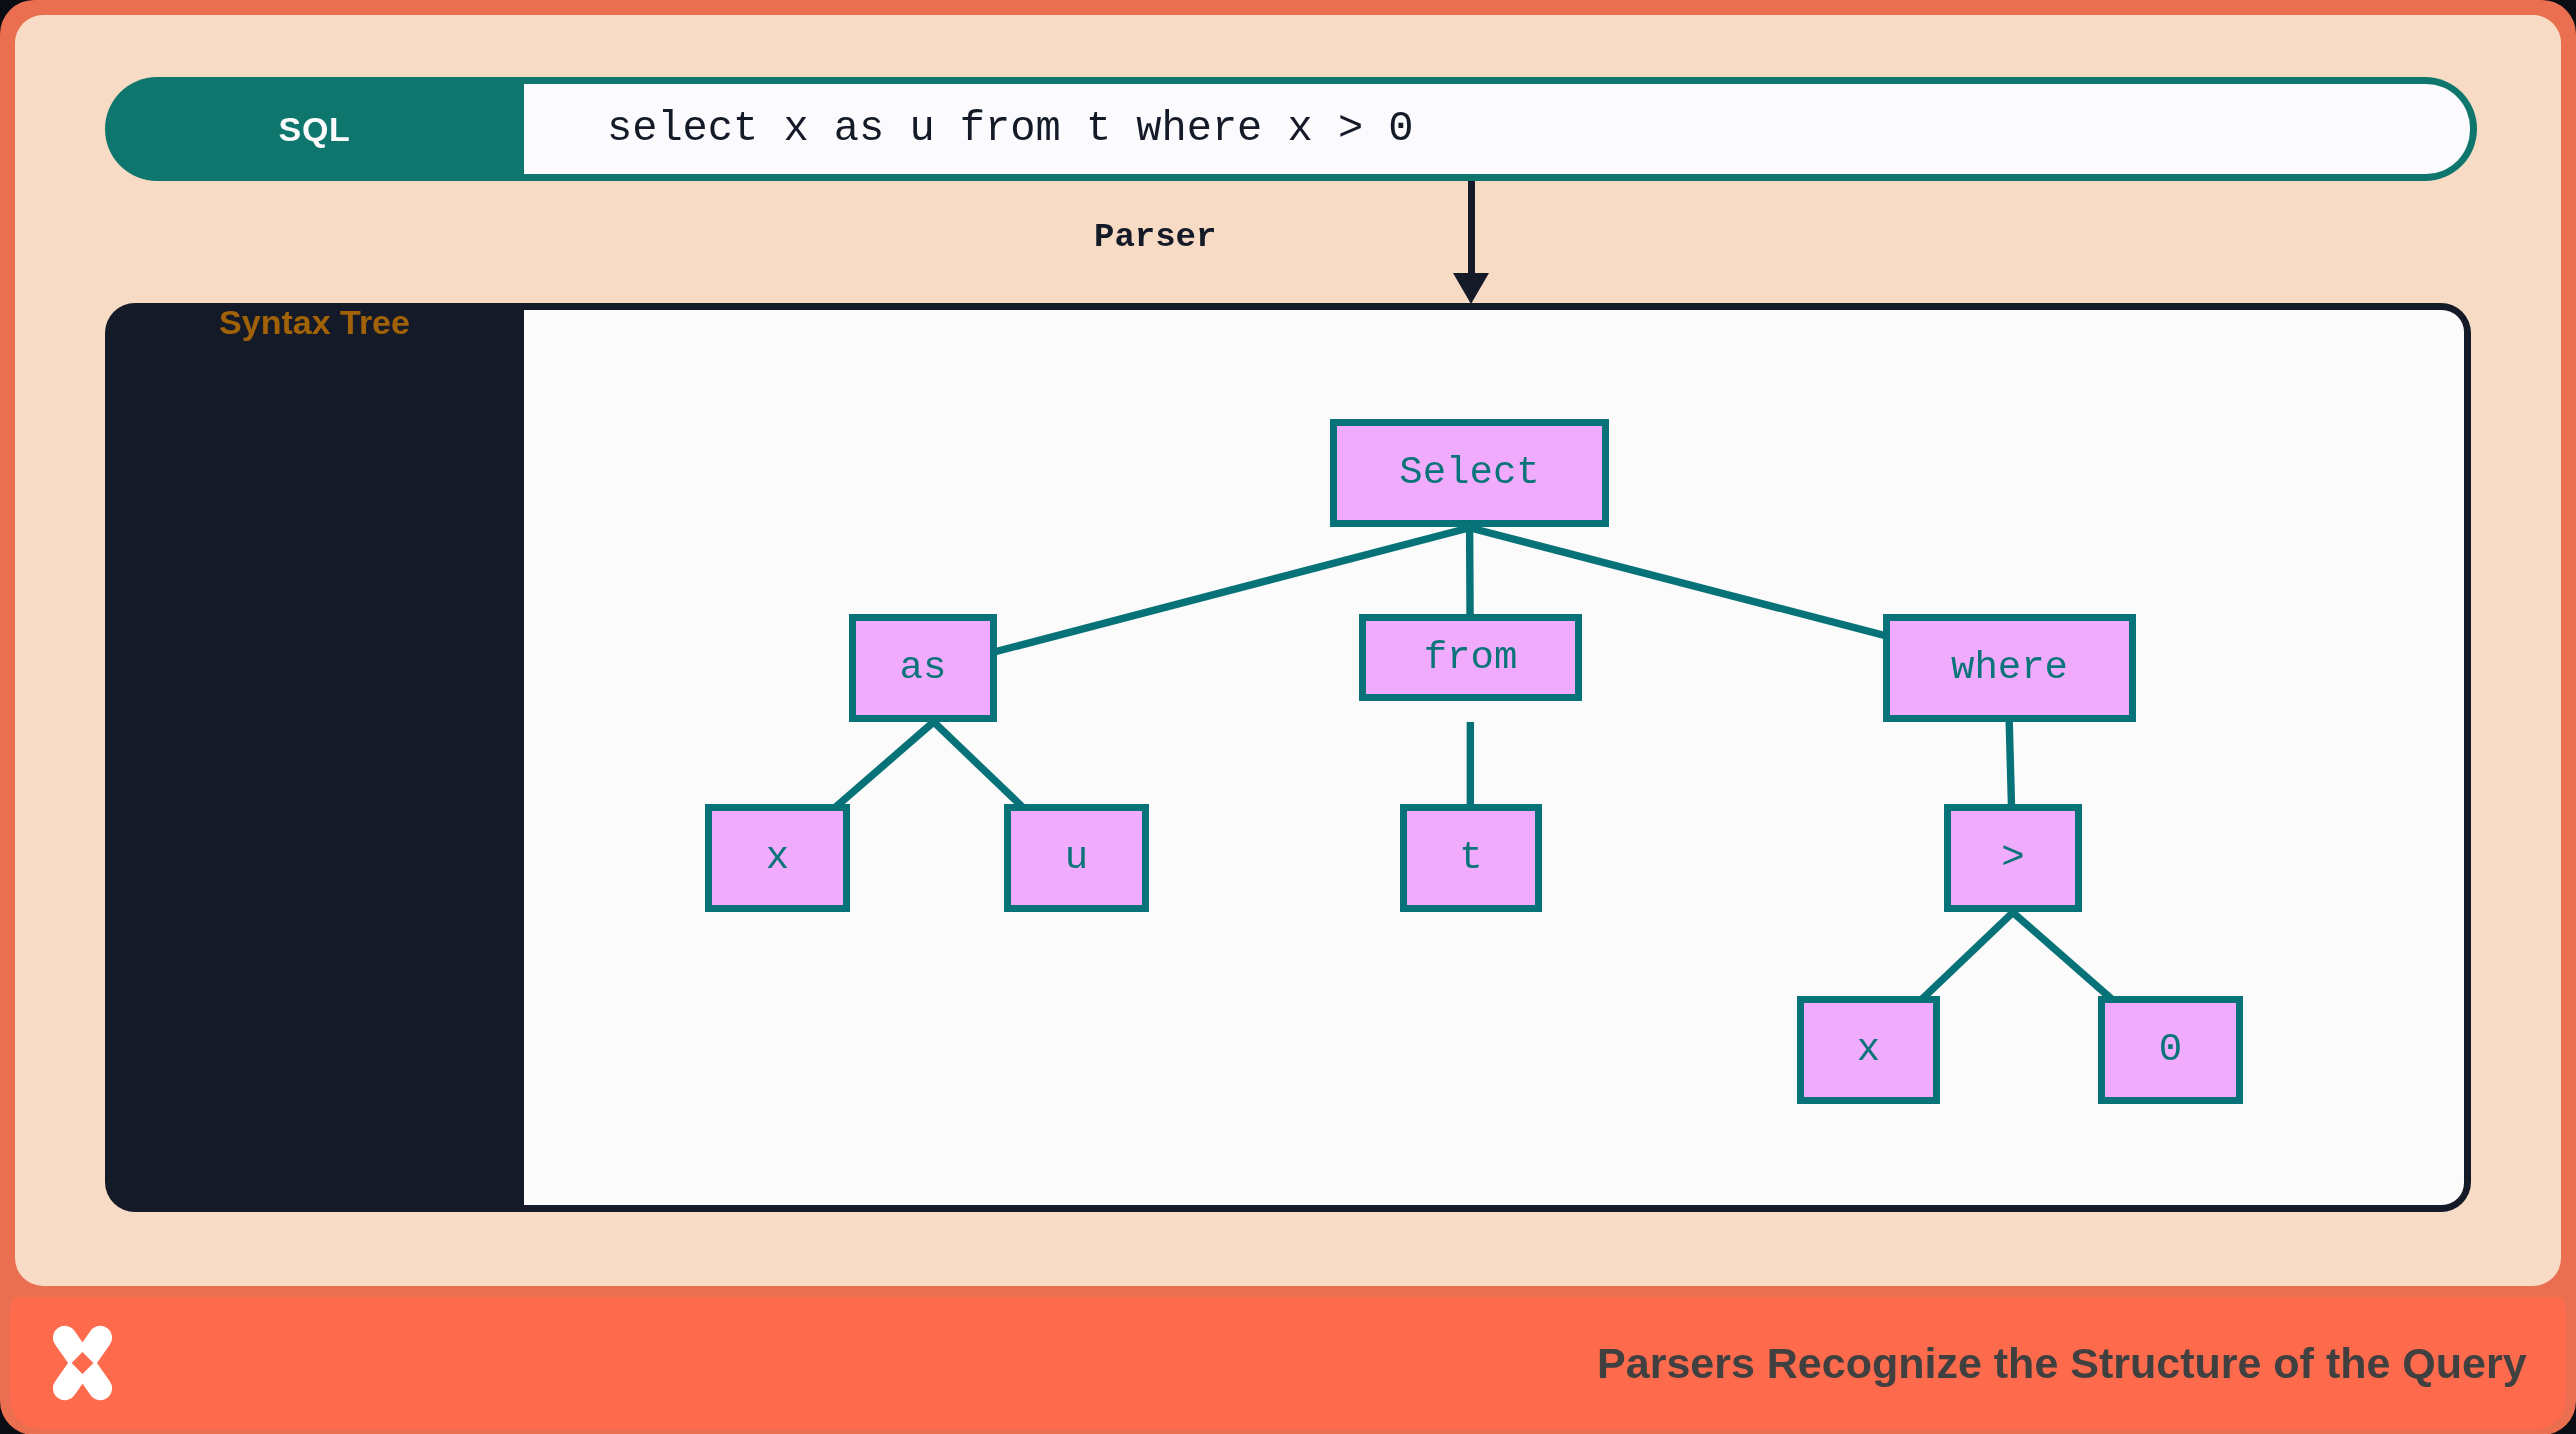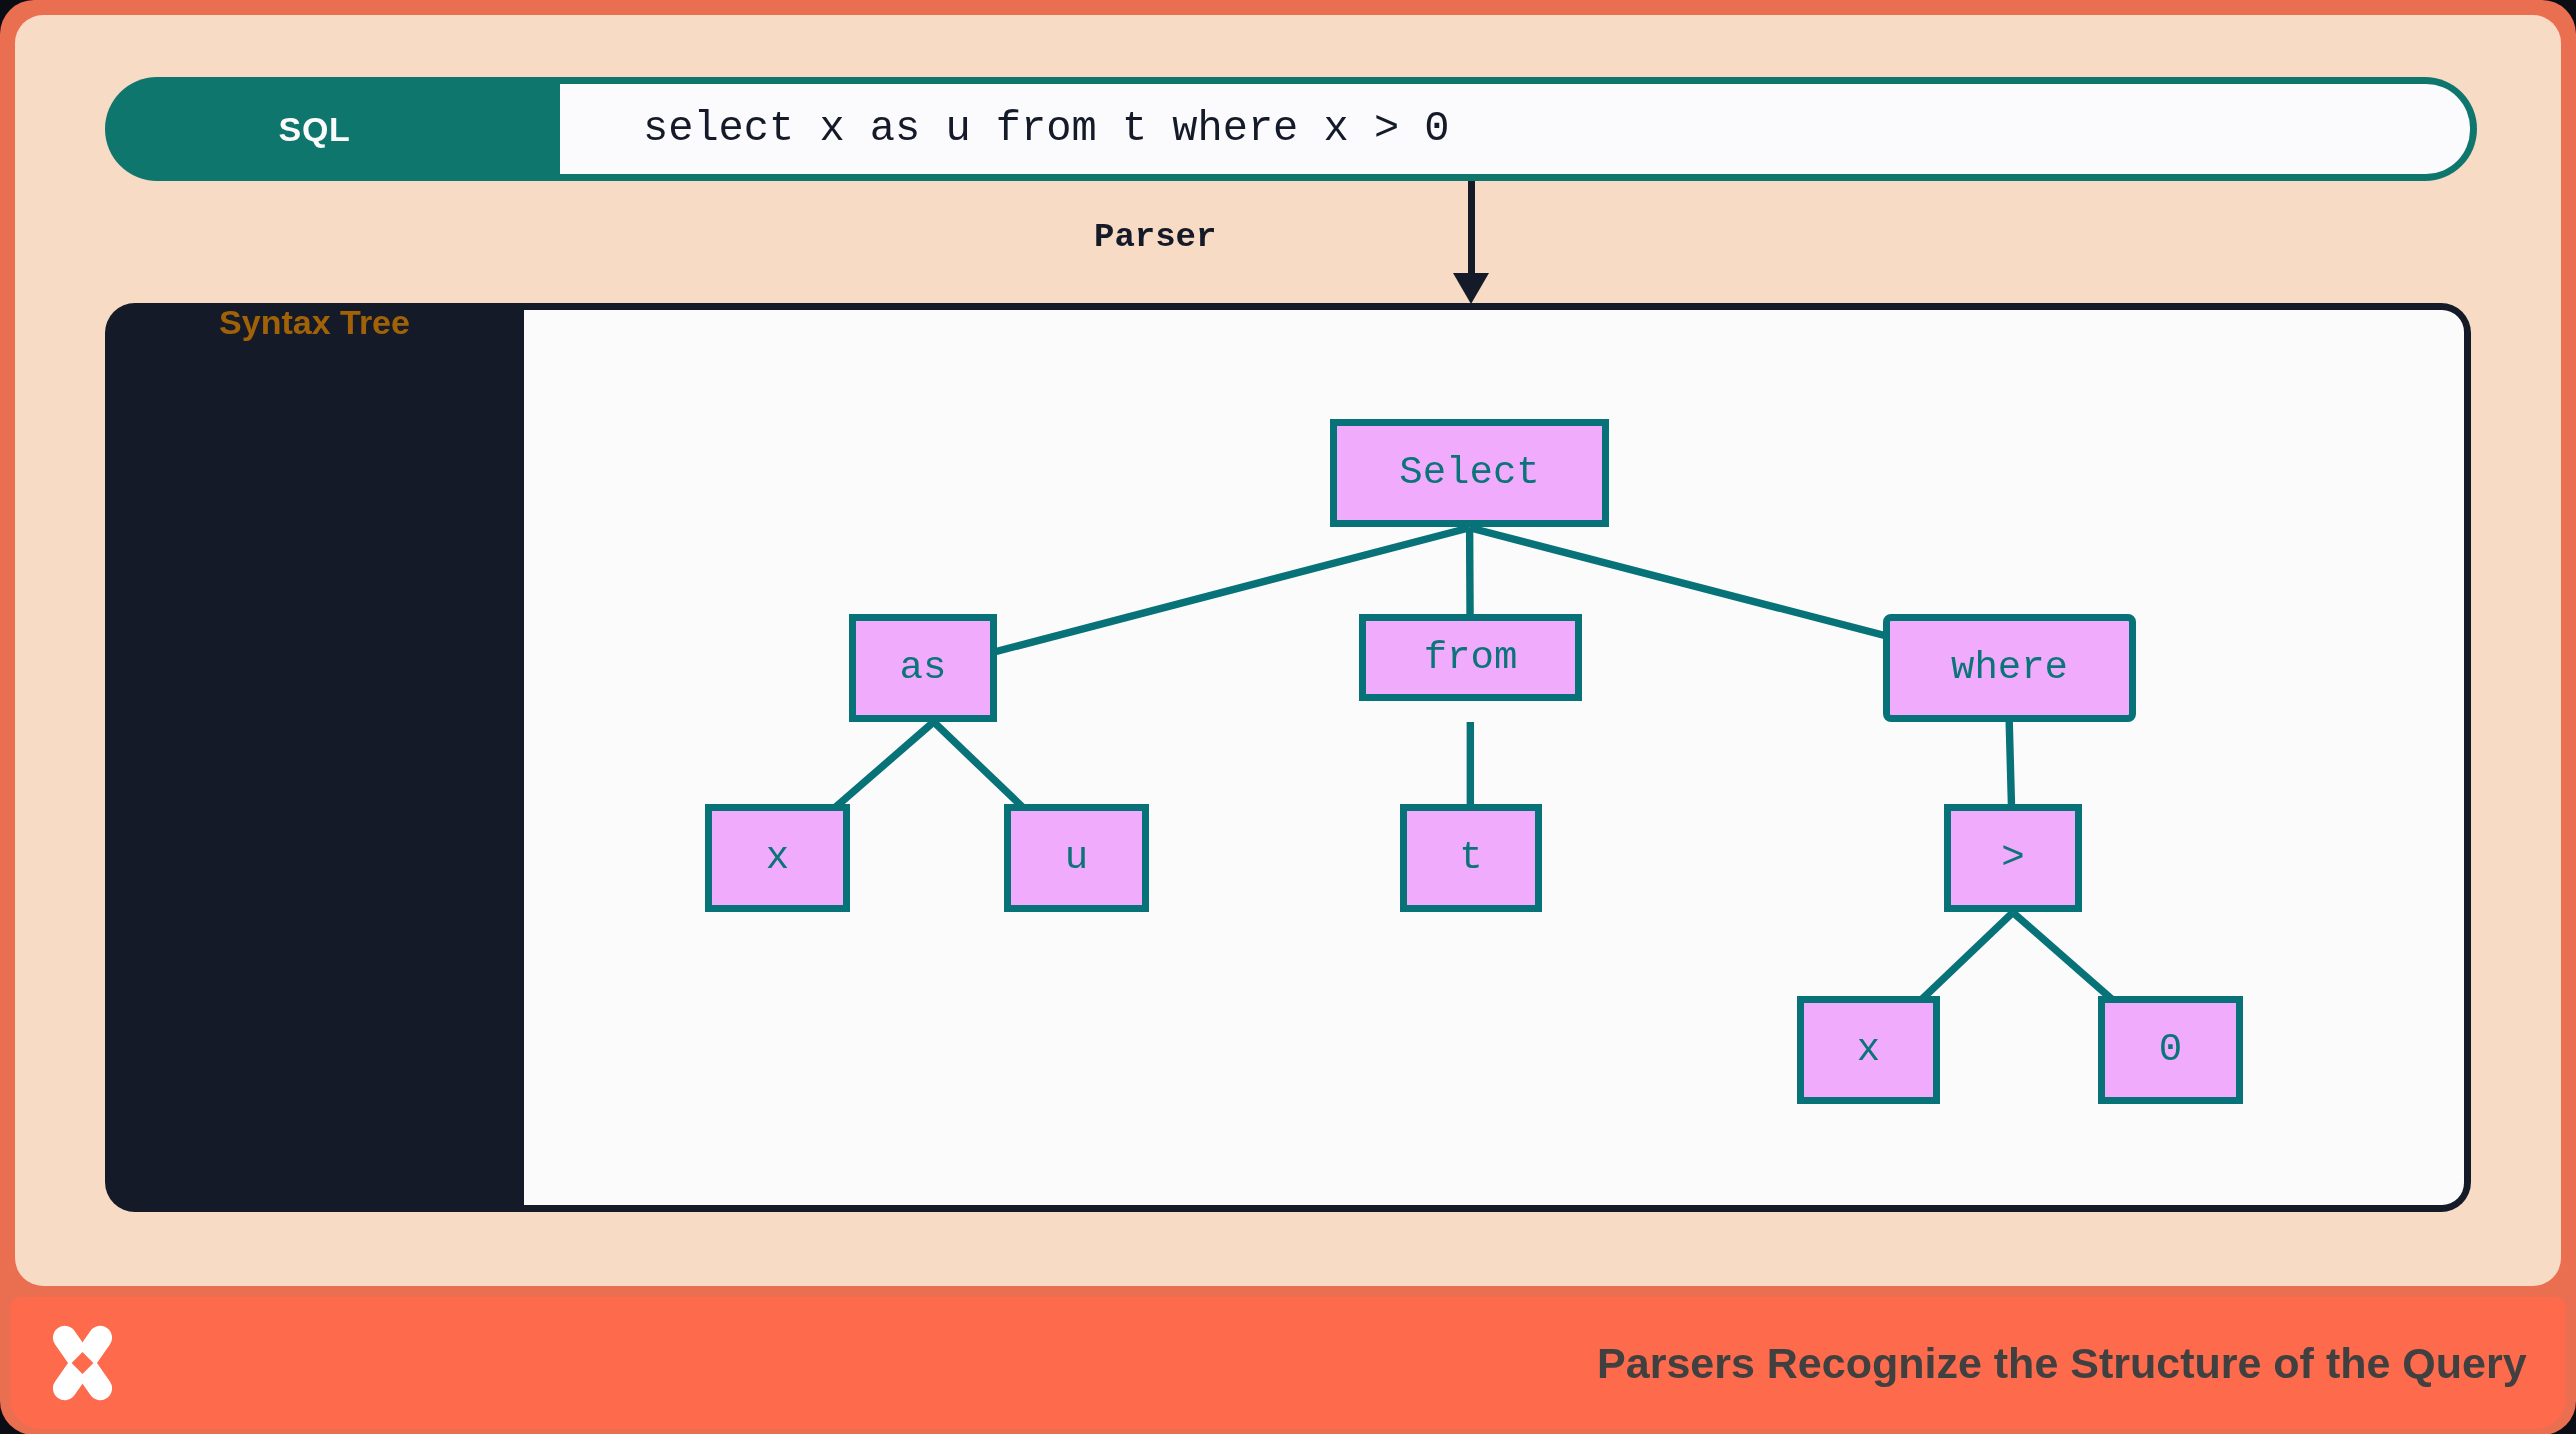--- a/index.html
+++ b/index.html
@@ -61,21 +61,20 @@
   .sql-bar .code-zone {
     position: absolute;
     left: 419px;
     top: 7.4px;
     right: 7.4px;
     bottom: 7.4px;
     background: #fbfbfd;
     border-radius: 0 44px 44px 0;
     display: flex;
     align-items: center;
-    margin-left: 36px;
   }
   .sql-bar .code-zone code {
     font-family: "Liberation Mono", monospace;
     font-size: 42px;
     color: #151a29;
     padding-left: 83px;
     white-space: pre;
   }
   
   .parser-label {
@@ -158,21 +157,21 @@
     align-items: center;
     justify-content: center;
     font-family: "Liberation Mono", monospace;
     font-size: 39px;
     color: #0a7479;
   }
   
   .n-select { left: 1225px; top: 116px; width: 279px; height: 108px; }
   .n-as     { left: 744px; top: 311px; width: 148px; height: 108px; }
   .n-from   { left: 1254px; top: 311px; width: 223px; height: 87px; }
-  .n-where  { left: 1778px; top: 311px; width: 253px; height: 108px; border-radius: 8px; }
+  .n-where  { left: 1778px; top: 311px; width: 253px; height: 108px; }
   .n-x1     { left:  600px; top: 501px; width: 145px; height: 108px; }
   .n-u      { left: 899px; top: 501px; width: 145px; height: 108px; }
   .n-t      { left: 1295px; top: 501px; width: 142px; height: 108px; }
   .n-gt     { left: 1839px; top: 501px; width: 138px; height: 108px; }
   .n-x2     { left: 1692px; top: 693px; width: 143px; height: 108px; }
   .n-zero   { left: 1993px; top: 693px; width: 145px; height: 108px; }
   
   .footer {
     position: absolute;
     left: 10.4px;

